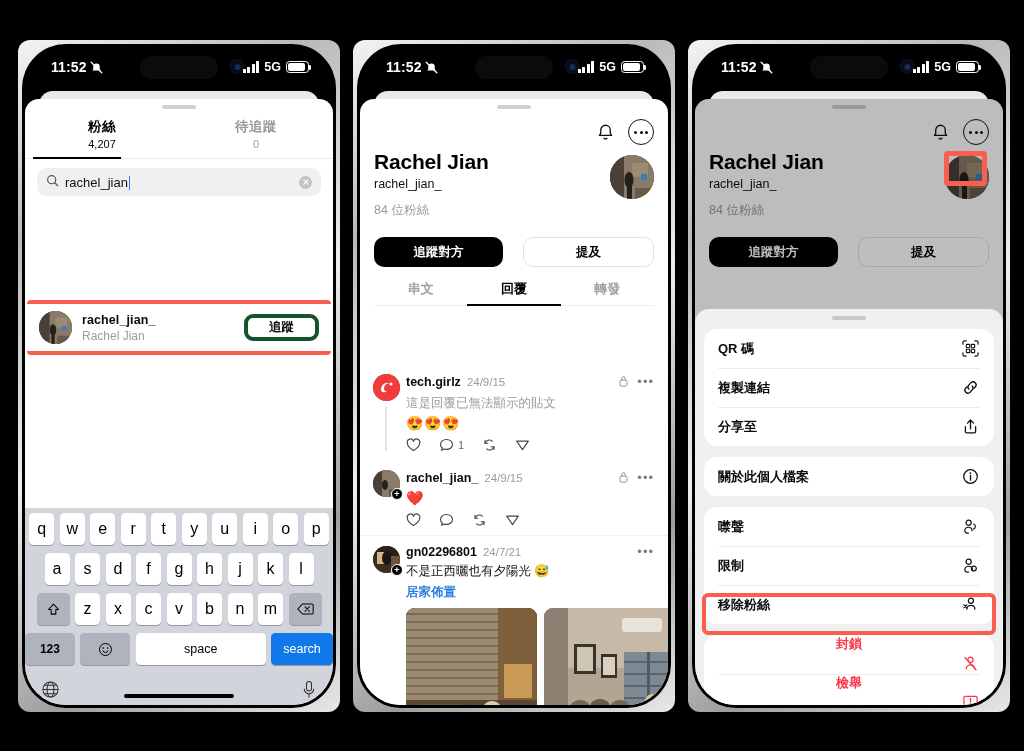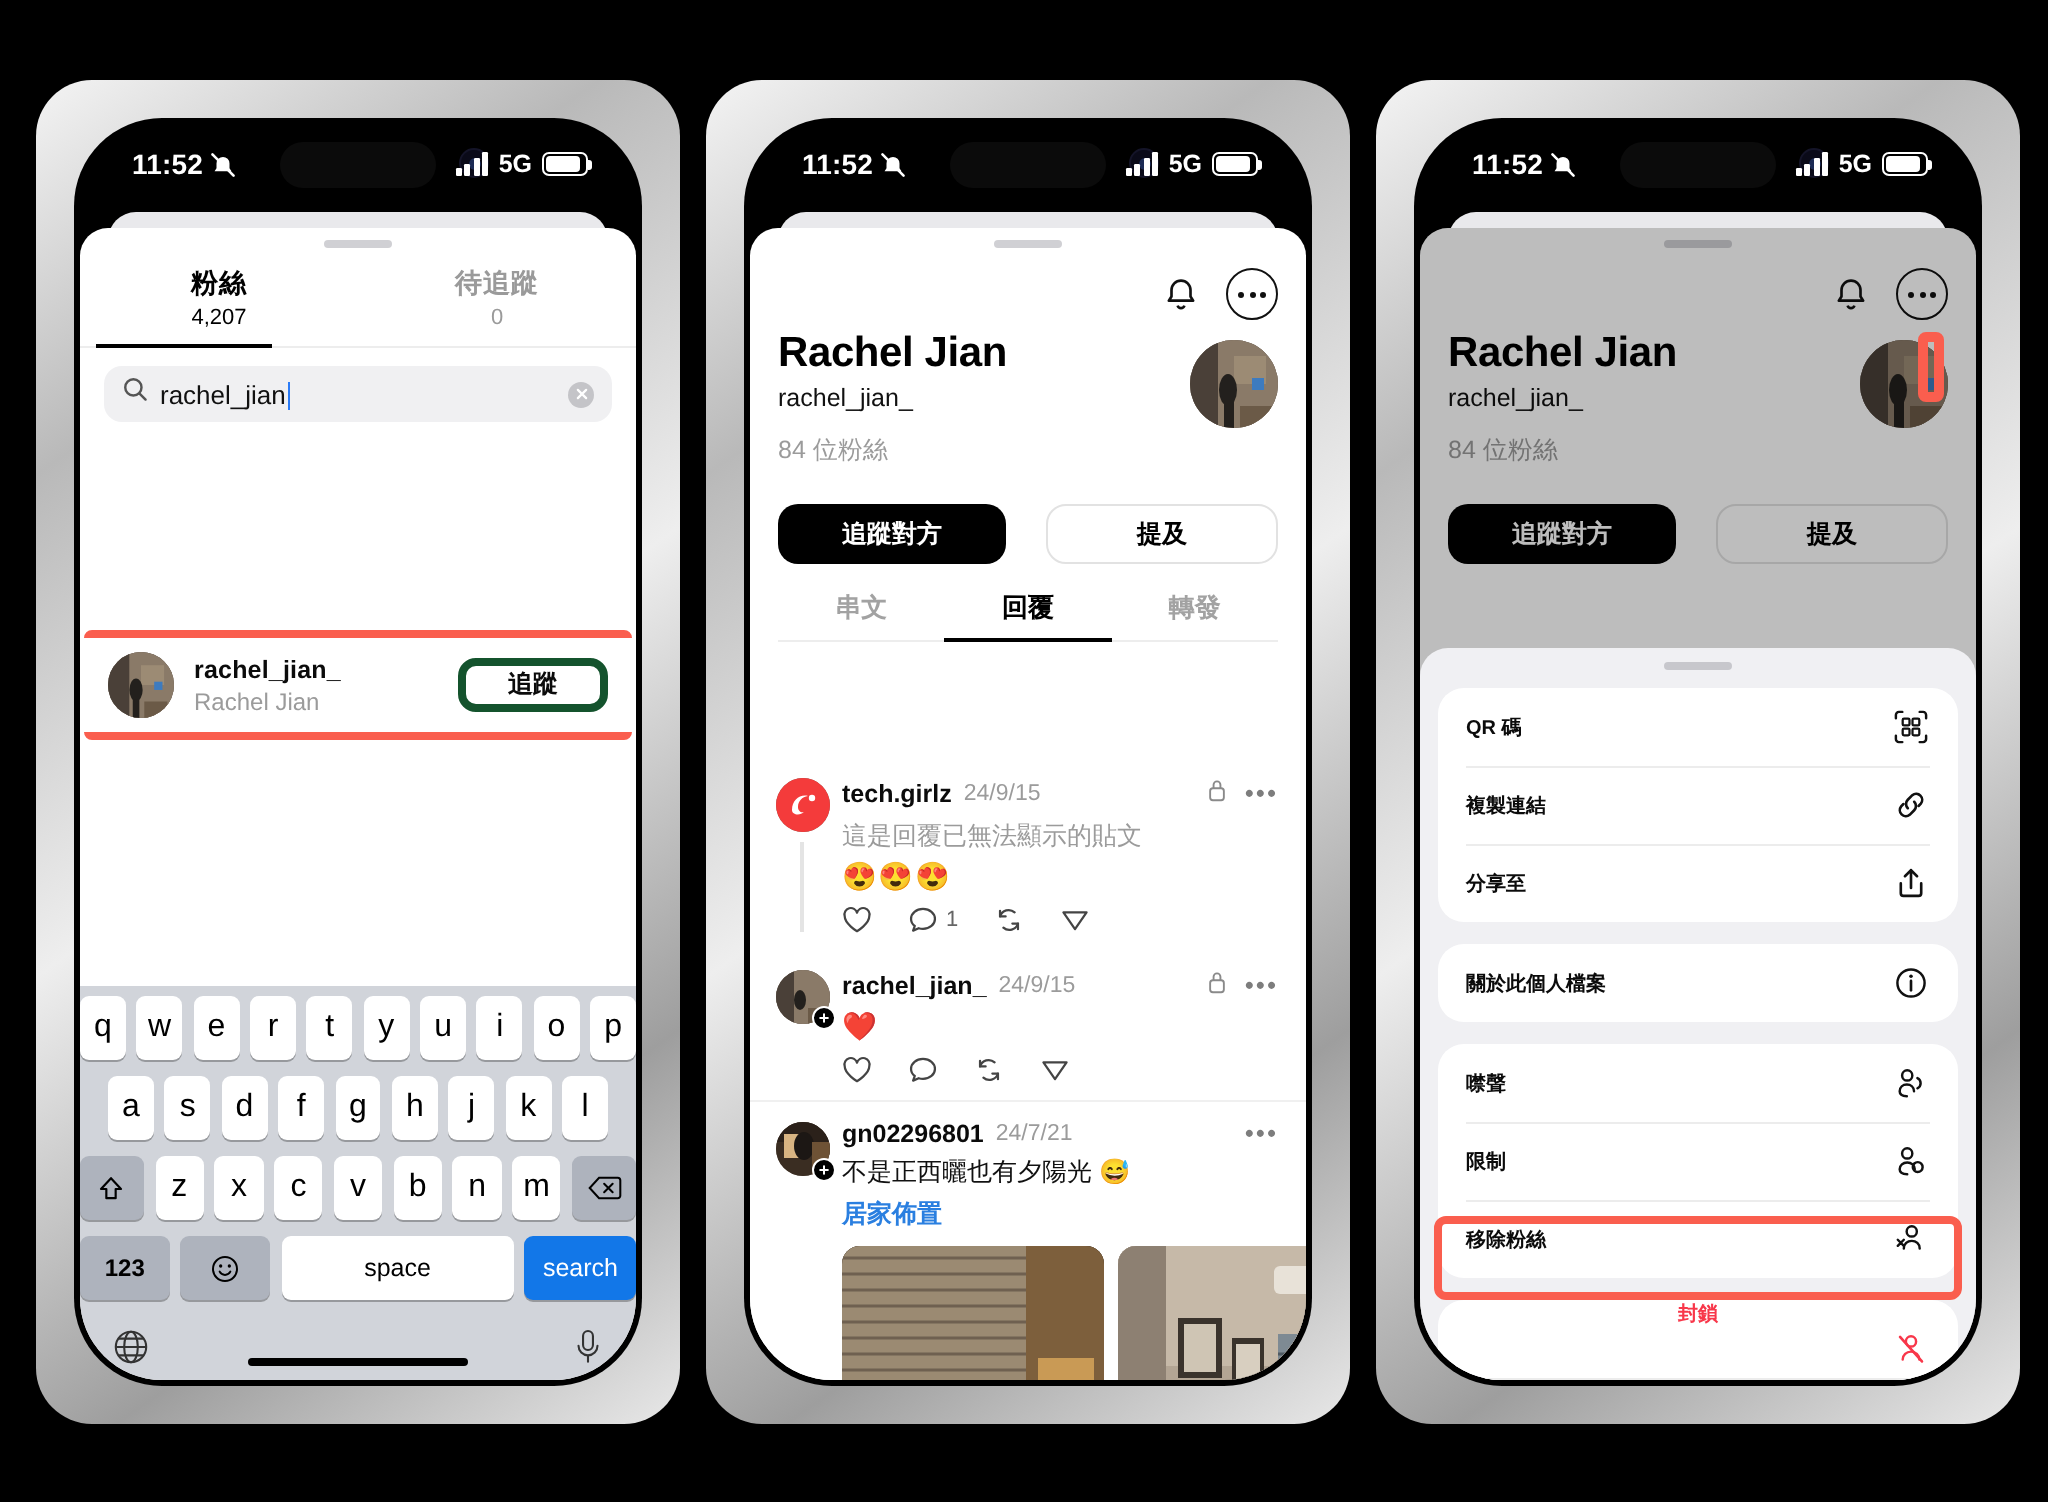--- a/index.html
+++ b/index.html
@@ -5,23 +5,23 @@
   * { box-sizing: border-box; margin:0; padding:0; }
   html,body {
     width:1024px; height:751px; background:#000; overflow:hidden;
     font-family:"Liberation Sans", sans-serif;
   }
   .stage { position:relative; width:1024px; height:751px; background:#000; }
 
   
   .phone {
     position:absolute; top:40px; width:322px; height:672px;
-    border-radius:28px;
+    border-radius:12px;
     background:linear-gradient(145deg,#f4f4f4 0%,#b9b9b9 22%,#eeeeee 50%,#9e9e9e 78%,#e8e8e8 100%);
-    padding:19px;
+    padding:4px;
   }
   .phone-inner {
     width:100%; height:100%; border-radius:44px; background:#000;
     padding:3px; overflow:hidden;
   }
   .screen {
     position:relative; width:100%; height:100%; border-radius:41px;
     background:#000; overflow:hidden;
   }
   #phone1 { left:18px; }
@@ -183,21 +183,21 @@
     flex:0 0 auto; background:#3a2f25;}
 
   
   .dimmer{ position:absolute; left:0; right:0; top:52px; bottom:0; background:rgba(0,0,0,.26);
     border-radius:14px 14px 0 0; z-index:20; }
   .actionsheet{ position:absolute; left:0; right:0; bottom:0; top:262px; z-index:30;
     background:#f0f0f3; border-radius:14px 14px 0 0; padding:0 9px; }
   .as-grab{ width:34px; height:4px; border-radius:3px; background:#c7c7cc; margin:7px auto 9px;}
   .as-group{ background:#fff; border-radius:13px; margin-bottom:11px; overflow:hidden;}
   .as-item{ position:relative; height:39px; display:flex; align-items:center;
-    padding:0 14px; font-size:10px; font-weight:700; color:#0b0b0b;}
+    padding:0 14px; font-size:13px; font-weight:700; color:#0b0b0b;}
   .as-item + .as-item::before{ content:""; position:absolute; left:14px; right:14px; top:0;
     height:1px; background:#ececec;}
   .as-item .as-ico{ margin-left:auto; display:flex; align-items:center; justify-content:center;
     width:20px; height:20px;}
   .as-item.danger{ color:#f8374a;flex-direction:column; }
   #hl3{ left:7px; right:7px; top:546px; height:42px; border-width:4px; border-radius:6px; z-index:40;}
   #hl2{ left:249px; right:16px; top:104px; height:35px; border-width:5px; border-radius:4px; z-index:40;}
   .as-remove-wrap{ position:relative; z-index:45;}
 </style>
 </head>

